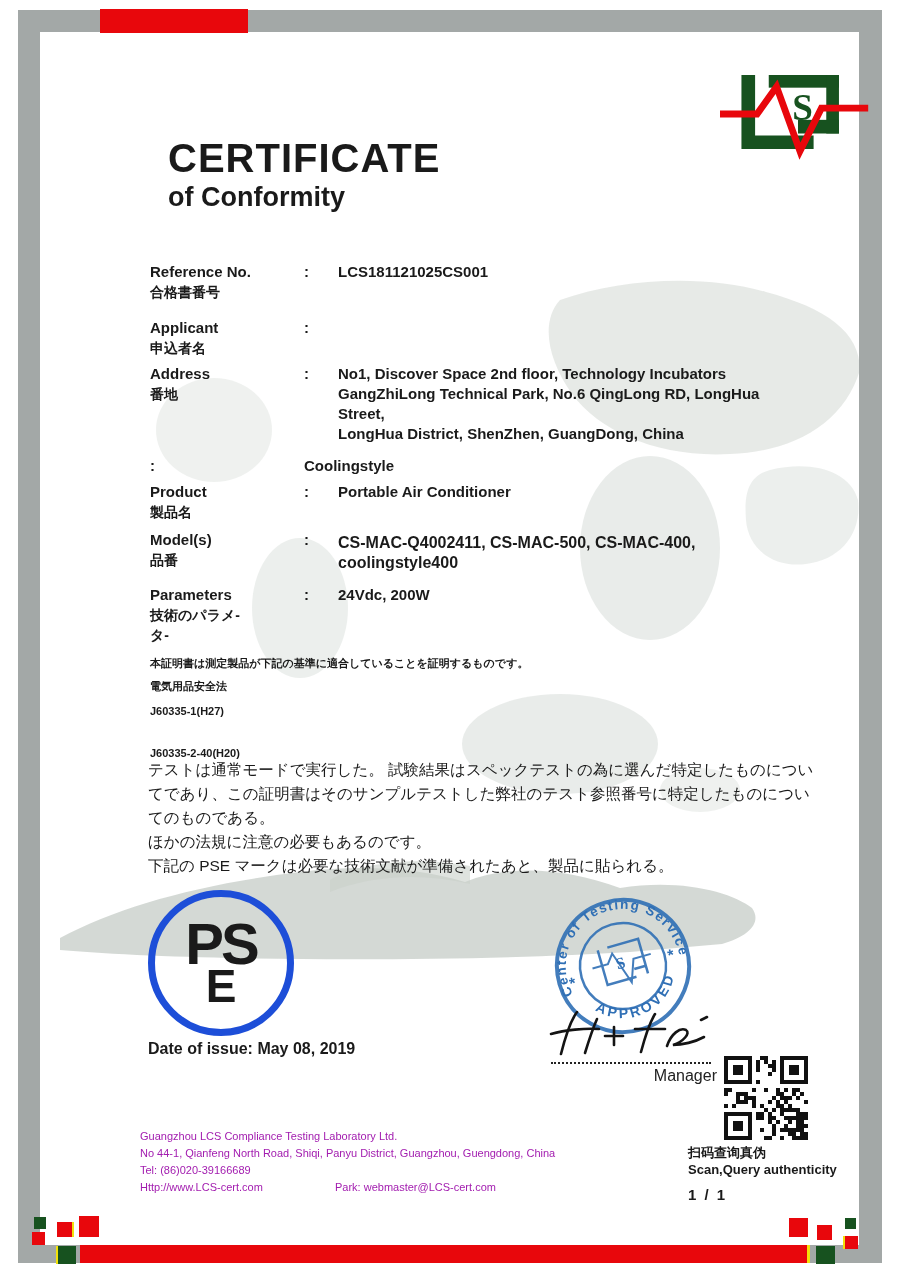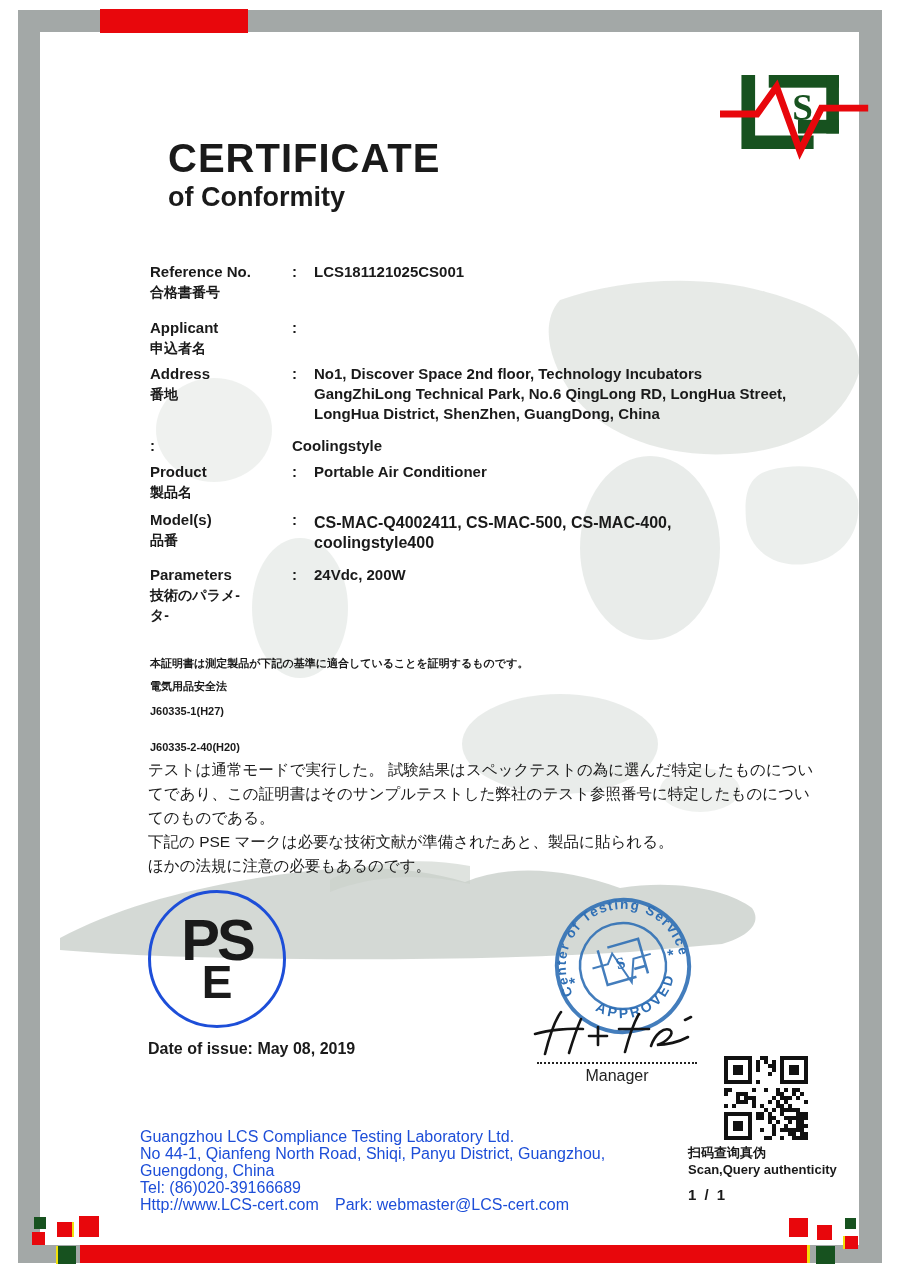--- a/index.html
+++ b/index.html
@@ -20,50 +20,50 @@
   .sq.green{background:#17521f;}
   
   #map-watermark{position:absolute;left:0;top:0;z-index:0;pointer-events:none;}
   
   .content{position:absolute;z-index:2;}
   #title-block{left:168px;top:138px;}
   #title-line1{font-size:40px;font-weight:800;letter-spacing:1px;line-height:1;margin:0;}
   #title-line2{font-size:27px;font-weight:700;margin:4px 0 0 0;}
   
   #fields{left:150px;top:262px;width:640px;}
-  .field-row{display:grid;grid-template-columns:142px 22px 1fr;font-size:15px;font-weight:700;line-height:20px;}
+  .field-row{display:grid;grid-template-columns:142px 22px 1fr;font-size:15px;font-weight:700;line-height:20px;gap:12px;}
   .field-label .ja{font-size:14px;font-weight:700;}
   .mb16{margin-bottom:16px}.mb6{margin-bottom:6px}.mb18{margin-bottom:12px}
   .mb8{margin-bottom:8px}.mb12{margin-bottom:12px}
   .model-value{font-size:16px;padding-top:3px;}
   
   #statement{left:150px;top:652px;width:660px;font-size:11px;font-weight:700;line-height:23px;}
   #statement .std{margin-top:2px;}
-  #statement .std2{margin-top:13px;}
+  #statement .std2{margin-top:19px;}
   #notes{left:148px;top:758px;width:672px;font-size:15.5px;font-weight:400;line-height:24px;}
   
-  #pse-mark{left:148px;top:890px;width:132px;height:132px;border:3px solid #1d4ed8;border-radius:50%;
+  #pse-mark{left:148px;top:890px;width:132px;height:132px;border:7px solid #1d4ed8;border-radius:50%;
             display:flex;flex-direction:column;align-items:center;justify-content:center;}
   #pse-top{font-size:58px;font-weight:800;letter-spacing:-3px;line-height:.78;}
   #pse-bottom{font-size:46px;font-weight:800;line-height:.8;margin-top:2px;}
   
   #issue-date{left:148px;top:1040px;font-size:16px;font-weight:700;}
   
   #stamp{left:550px;top:893px;width:146px;height:146px;transform:rotate(-16deg);}
   
-  #signature-block{left:531px;top:1006px;width:172px;text-align:center;}
+  #signature-block{left:545px;top:1006px;width:172px;text-align:right;}
   #signature-line{border-bottom:2px dotted #222;width:160px;margin:0 auto;}
   #signature-role{font-size:16px;margin-top:3px;color:#222;}
   
   #qr-block{left:688px;top:1052px;width:156px;}
   #qr-code{display:block;margin:0 auto;}
   .qr-caption{font-size:13px;font-weight:700;line-height:17px;}
   #page-number{font-size:15px;font-weight:800;letter-spacing:2px;margin-top:8px;}
   
-  #footer{left:140px;top:1128px;width:500px;font-size:16px;line-height:17px;color:#1d4ed8;}
+  #footer{left:140px;top:1128px;width:500px;font-size:11px;line-height:17px;color:#a21caf;}
   .footer-cols{display:grid;grid-template-columns:195px 1fr;}
   
   #lcs-logo{left:720px;top:64px;width:156px;height:100px;}
 </style>
 </head>
 <body>
 
 <div id="certificate-page">
 
   <svg id="map-watermark" width="902" height="1280" viewBox="0 0 902 1280">
@@ -183,22 +183,22 @@
 
   <div class="content" id="statement">
     <div>本証明書は測定製品が下記の基準に適合していることを証明するものです。</div>
     <div>電気用品安全法</div>
     <div class="std">J60335-1(H27)</div>
     <div class="std std2">J60335-2-40(H20)</div>
   </div>
 
   <div class="content" id="notes">
     <div>テストは通常モードで実行した。 試験結果はスペックテストの為に選んだ特定したものについてであり、この証明書はそのサンプルテストした弊社のテスト参照番号に特定したものについてのものである。</div>
+    <div>ほかの法規に注意の必要もあるのです。</div>
     <div>下記の PSE マークは必要な技術文献が準備されたあと、製品に貼られる。</div>
-    <div>ほかの法規に注意の必要もあるのです。</div>
   </div>
 
   <div class="content" id="pse-mark">
     <div id="pse-top">PS</div>
     <div id="pse-bottom">E</div>
   </div>
 
   <div class="content" id="issue-date">
     <span>Date of issue:</span>
     <span>May 08, 2019</span>

